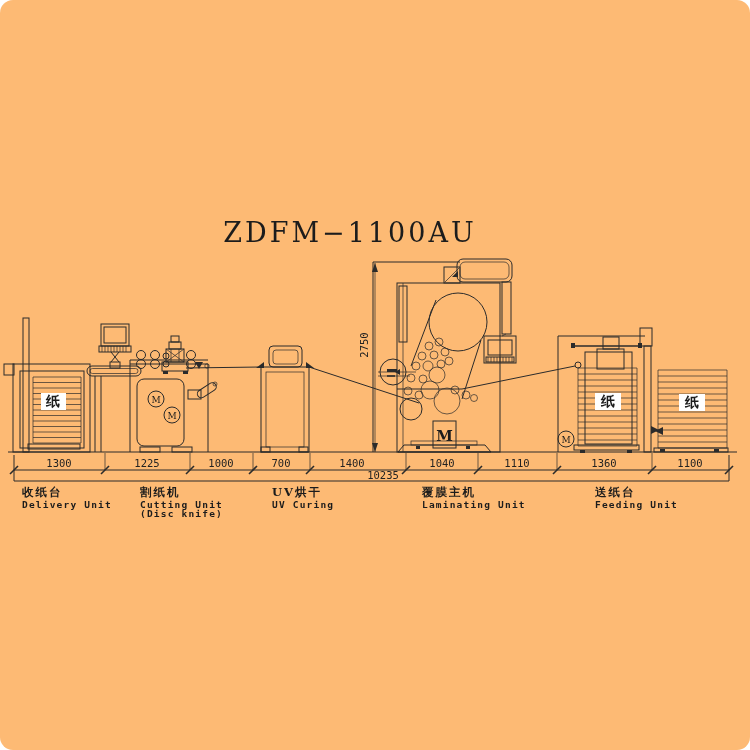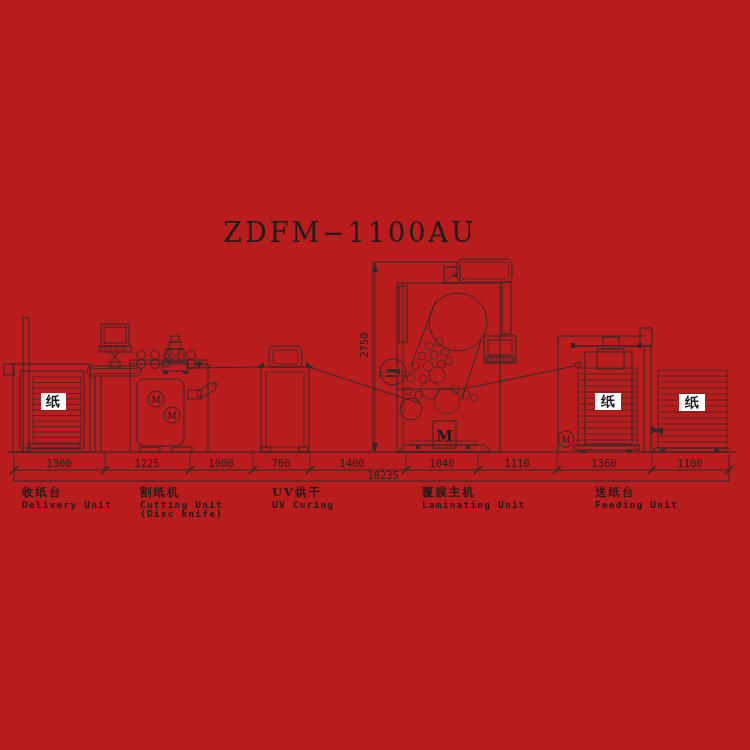--- a/index.html
+++ b/index.html
@@ -1,17 +1,17 @@
 <!DOCTYPE html>
 <html><head>
 <meta charset="utf-8">
 <style>
   html,body{margin:0;padding:0;background:#ffffff;}
-  .page{width:750px;height:750px;background:#b91c1c;position:relative;overflow:hidden;
-        font-family:"Liberation Sans",sans-serif;}
+  .page{width:750px;height:750px;background:#fdba74;position:relative;overflow:hidden;
+        font-family:"Liberation Sans",sans-serif;border-radius:13px;}
   svg{display:block;}
   .ln{stroke:#2b2b2b;stroke-width:1;fill:none;}
   .lnthin{stroke:#2b2b2b;stroke-width:.7;fill:none;}
   .lnbold{stroke:#2b2b2b;stroke-width:1.6;fill:none;}
   .fillink{fill:#2b2b2b;stroke:none;}
   .white{fill:#ffffff;stroke:none;}
   .title-txt{font-family:"DejaVu Serif","Liberation Serif",serif;font-size:27px;
              letter-spacing:3px;fill:#1c1c1c;}
   .dim-txt{font-family:"DejaVu Sans Mono","Liberation Mono",monospace;font-size:10.5px;
            fill:#222;}

